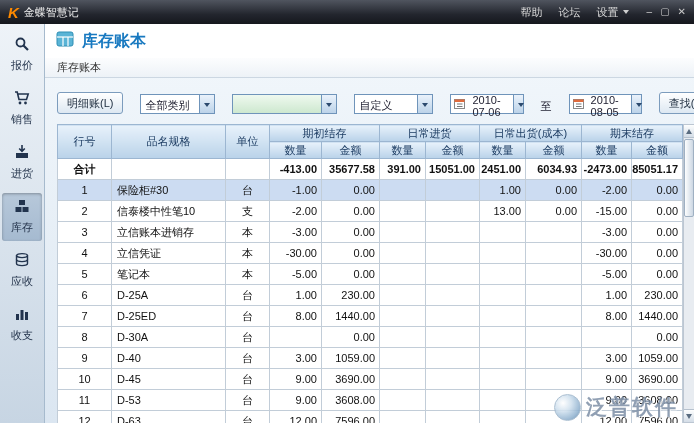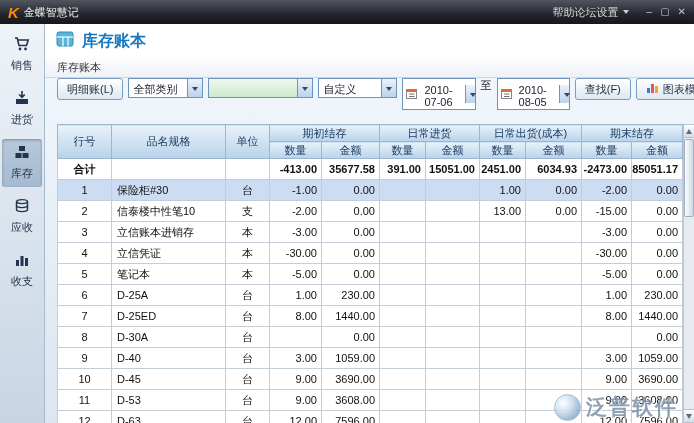--- a/index.html
+++ b/index.html
@@ -13,21 +13,21 @@
 
   
   .titlebar {
     height:24px; display:flex; align-items:center; justify-content:space-between;
     padding:0 8px; background:linear-gradient(#50555f,#23262e 60%,#15171d);
   }
   .logo-area { display:flex; align-items:center; }
   .logo-k { color:#ff8a00; font-weight:bold; font-style:italic; font-size:15px; margin-right:5px; }
   .app-name { color:#f0f0f0; font-size:11px; }
   .titlebar-right { display:flex; align-items:center; }
-  .menu-item { color:#d8d8d8; font-size:11px; cursor:pointer; display:flex; align-items:center; }
+  .menu-item { color:#d8d8d8; font-size:11px; margin-left:16px; cursor:pointer; display:flex; align-items:center; }
   .caret { display:inline-block; margin-left:4px; width:0; height:0;
     border-left:3px solid transparent; border-right:3px solid transparent; border-top:4px solid #cfcfcf; }
   .win-btns { margin-left:18px; display:flex; gap:8px; }
   .win-btn { color:#c9c9c9; font-size:10px; line-height:1; cursor:pointer; }
 
   
   .shell { display:flex; height:399px; }
 
   
   .sidebar {
@@ -49,40 +49,40 @@
 
   .page-header { height:34px; background:#fff; display:flex; align-items:center; padding-left:10px; gap:7px; }
   .page-title { color:#1879c0; font-size:16px; font-weight:bold; }
 
   .breadcrumb-bar {
     height:20px; line-height:19px; padding-left:12px; font-size:11px; color:#333;
     background:linear-gradient(#fcfdfe,#edf2f7); border-bottom:1px solid #ccd7e2;
   }
 
   
-  .toolbar { height:36px; display:flex; align-items:flex-start; padding:0 10px 0 12px; gap:5px; }
+  .toolbar { height:36px; display:flex; align-items:flex-end; padding:0 10px 0 12px; gap:17px; }
   .btn {
     height:22px; padding:0 9px; font-size:11px; color:#1c2b3d; cursor:pointer;
     border:1px solid #7c9cbd; border-radius:3px;
     background:linear-gradient(#ffffff,#dde8f2); white-space:nowrap;
   }
   .dropdown {
     display:flex; align-items:stretch; height:20px; border:1px solid #6f94ba; background:#fff; cursor:pointer;
   }
   .dd-text { font-size:11px; padding:3px 4px 0; color:#223; }
   .dd-arrow {
     width:15px; border-left:1px solid #6f94ba; position:relative;
     background:linear-gradient(#eaf2fb,#bcd3e9);
   }
   .dd-arrow::after {
     content:""; position:absolute; left:4px; top:8px; width:0; height:0;
     border-left:3px solid transparent; border-right:3px solid transparent; border-top:4px solid #2c4a6e;
   }
   .dd-green .dd-text { background:linear-gradient(#eff9ef,#cde8cf); }
-  .datebox { display:flex; align-items:center; gap:3px; height:32px; border:1px solid #6f94ba;
+  .datebox { display:flex; align-items:center; gap:3px; height:20px; border:1px solid #6f94ba;
     background:#fff; padding-left:3px; cursor:pointer; }
   .datebox .dd-text { padding-top:3px; }
   .to-label { font-size:11px; color:#223; }
   .chart-btn { margin-left:auto; display:flex; align-items:center; gap:4px; }
 
   
   .table-zone { position:absolute; top:100px; left:12px; right:0; bottom:0; display:flex; align-items:stretch; }
   table { border-collapse:collapse; table-layout:fixed; width:625px; background:#fff; font-size:11px; flex:none; align-self:flex-start; }
   th, td { border:1px solid #c2cdd8; overflow:hidden; white-space:nowrap; padding:0; }
   thead th {
@@ -145,20 +145,27 @@
         <span class="win-btn">–</span>
         <span class="win-btn">▢</span>
         <span class="win-btn">✕</span>
       </span>
     </div>
   </div>
 
   <div class="shell">
 
     <div class="sidebar">
+      <div class="side-item">
+        <span><svg width="16" height="16" viewBox="0 0 16 16">
+              <circle cx="6.5" cy="6.5" r="4" fill="none" stroke="#22344e" stroke-width="1.8"></circle>
+              <line x1="9.5" y1="9.5" x2="14" y2="14" stroke="#22344e" stroke-width="2.2"></line>
+            </svg></span>
+        <span class="lbl">报价</span>
+      </div>
       <div class="side-item">
         <span><svg width="16" height="16" viewBox="0 0 16 16">
               <path d="M1 2h2.2l1.8 7.5h7.5l1.7-5.5H4" fill="none" stroke="#22344e" stroke-width="1.6"></path>
               <circle cx="6" cy="13" r="1.4" fill="#22344e"></circle>
               <circle cx="11.5" cy="13" r="1.4" fill="#22344e"></circle>
             </svg></span>
         <span class="lbl">销售</span>
       </div>
       <div class="side-item">
         <span><svg width="16" height="16" viewBox="0 0 16 16">

